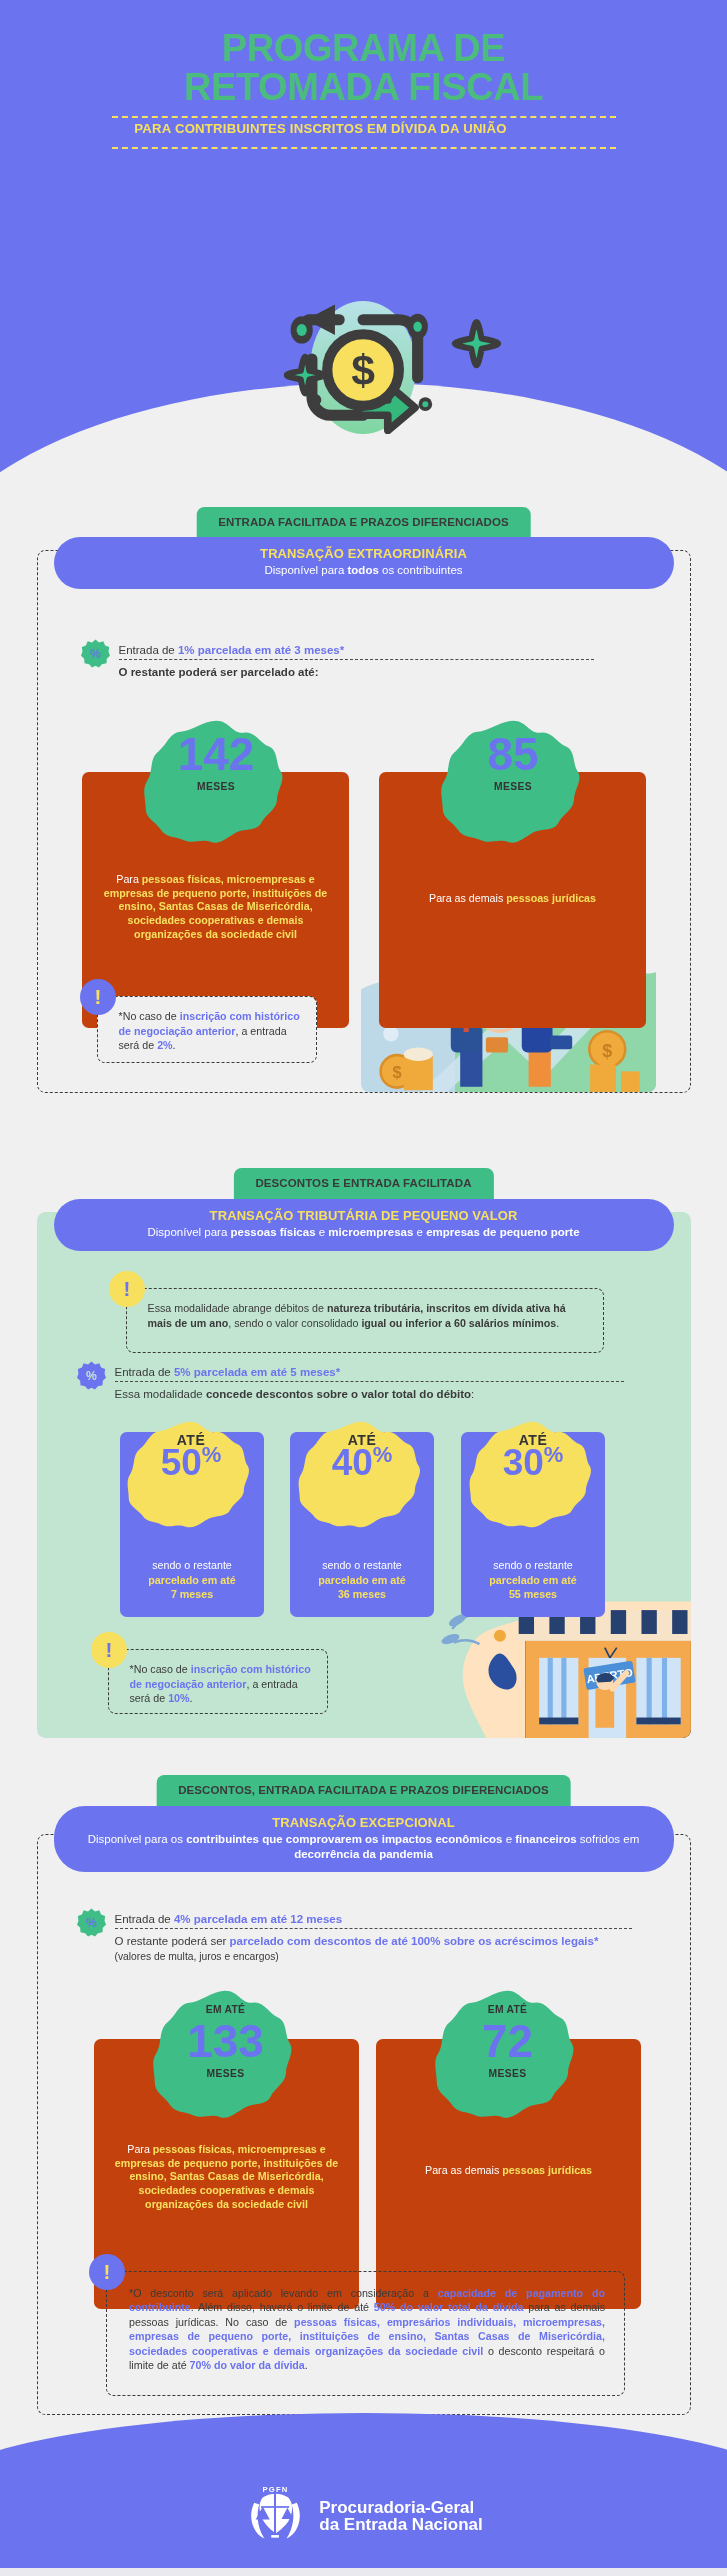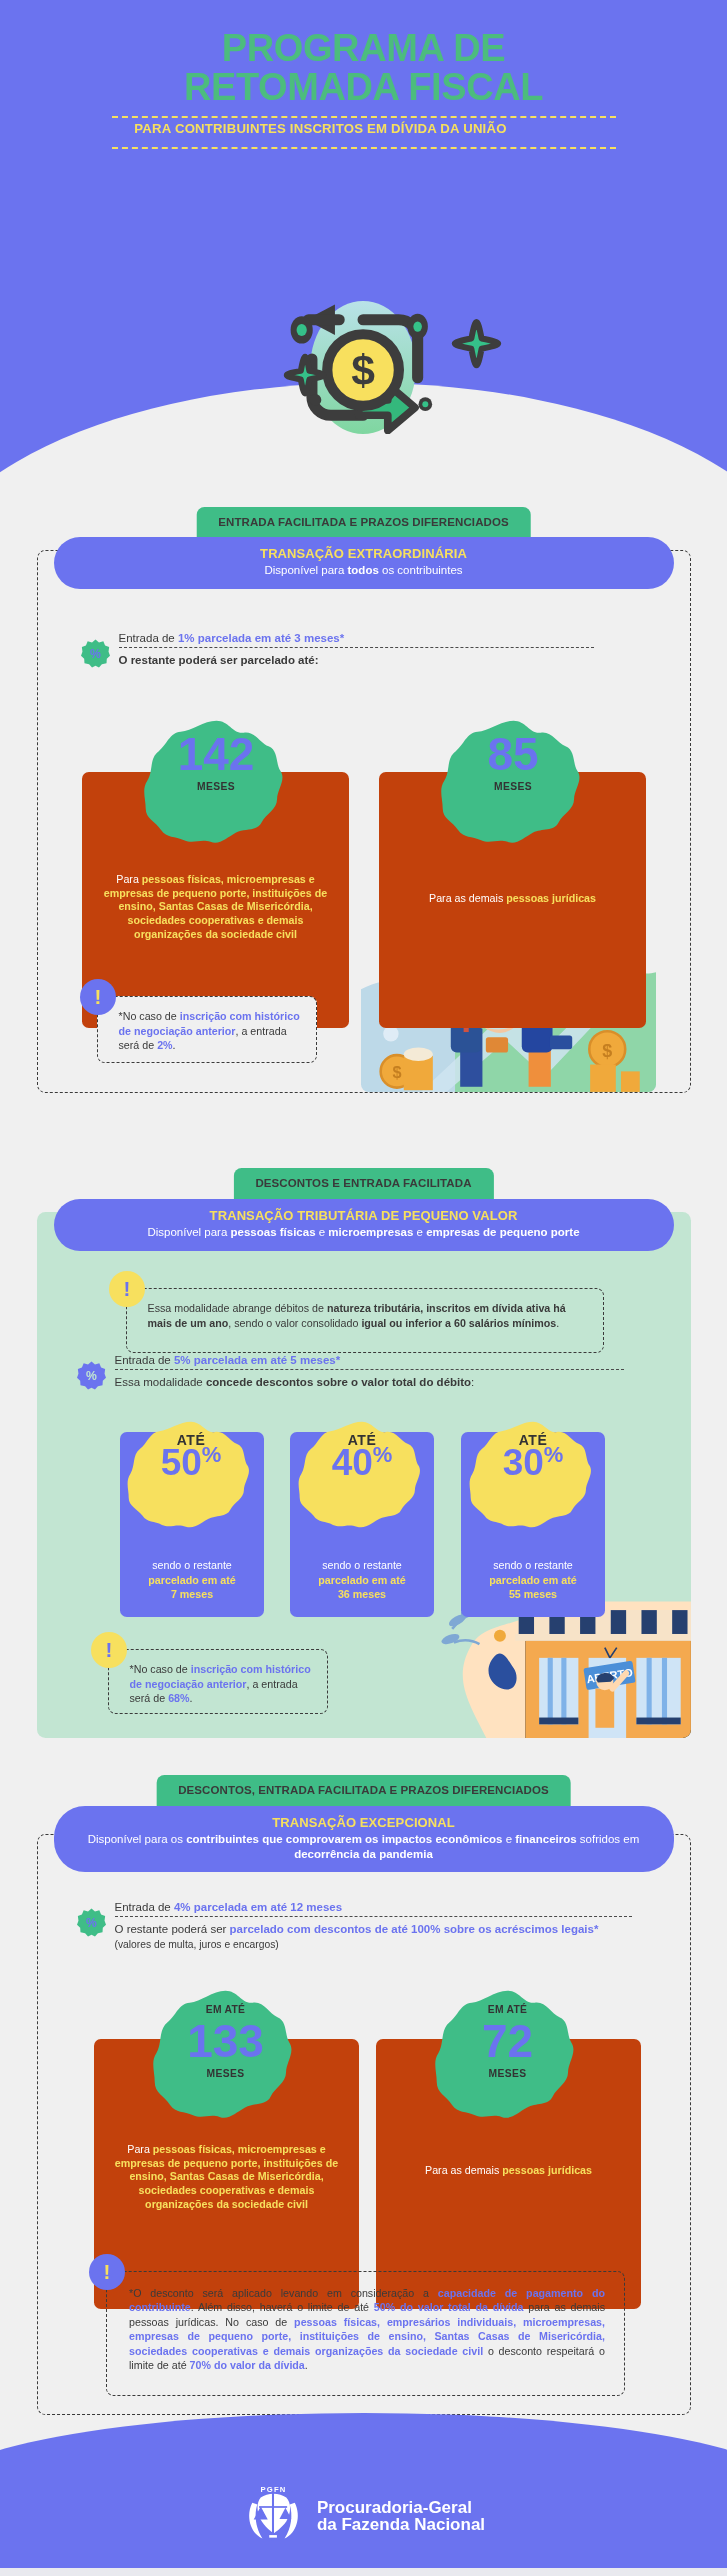--- a/index.html
+++ b/index.html
@@ -157,21 +157,21 @@
     z-index: 9;
     display: flex;
     align-items: flex-start;
   }
   .pct-badge {
     width: 29px; height: 29px;
     flex: 0 0 29px;
     margin-top: 6.8px;
     margin-right: 8.5px;
   }
-  .entry-texts { flex: 1; }
+  .entry-texts { flex: 1; margin-top: 12px; }
   .entry-line1 {
     font-size: 11.5px;
     color: #3a3a3a;
     white-space: nowrap;
   }
   .entry-line1 b { color: #6b73ef; font-weight: bold; }
   .entry-divider {
     border-top: 1.7px dashed #4a4a4a;
     margin: 3.4px 0 4.3px 0;
   }
@@ -590,21 +590,21 @@
     <div class="disc-burst" style="top:1420px; left:469px;">
       <svg viewBox="0 0 150 130" style="width:128px;height:111px;">
         <path d="M75 2 C88 2 92 16 103 14 C115 12 120 25 129 28 C139 32 136 45 141 53 C147 62 137 73 137 82 C137 92 126 96 121 105 C117 114 104 111 95 116 C86 121 79 128 69 125 C58 121 51 127 41 123 C32 118 24 121 18 112 C12 104 2 101 2 91 C2 81 -2 72 4 63 C10 53 6 41 15 34 C24 27 27 14 38 13 C49 12 62 2 75 2 Z" fill="#f7e05e"></path>
       </svg>
       <div class="disc-ate">ATÉ</div>
       <div class="disc-pct"><span>30</span><sup>%</sup></div>
     </div>
 
     <div class="note" style="top:1649px; left:108px; width:220px; height:65px;">
       <div class="excl yellow">!</div>
-      <div class="note-txt"><span>*No caso de </span><b>inscrição com histórico de negociação anterior</b><span>, a entrada será de </span><b>68%</b><span>.</span></div>
+      <div class="note-txt"><span>*No caso de </span><b>inscrição com histórico de negociação anterior</b><span>, a entrada será de </span><b>10%</b><span>.</span></div>
     </div>
   </div>
 
   <div class="section" style="top:0;">
 
     <div class="dashed-box" style="top:1834px; height:581px;"></div>
 
     <div class="tab-green" style="top:1775px;">DESCONTOS, ENTRADA FACILITADA E PRAZOS DIFERENCIADOS</div>
 
     <div class="banner-purple" style="top:1806px;">
@@ -668,20 +668,20 @@
         <rect x="35.2" y="10" width="2.4" height="56" fill="#6b73ef"></rect>
         <path d="M22 28 l-7 13 h14 z" fill="#6b73ef"></path>
         <path d="M22 28 l-7 13 h14 z" fill="none" stroke="#6b73ef" stroke-width="1.5"></path>
         <path d="M51 28 l-7 13 h14 z" fill="#6b73ef"></path>
         <rect x="20" y="26" width="33" height="2" fill="#6b73ef"></rect>
         <rect x="32" y="60" width="9" height="3" fill="#ffffff"></rect>
         <text x="37" y="9" text-anchor="middle" font-family="'Liberation Sans',sans-serif" font-size="9" font-weight="bold" fill="#ffffff" letter-spacing="1.4">PGFN</text>
       </svg>
       <div class="pgfn-name">
         <div>Procuradoria-Geral</div>
-        <div>da Fazenda Nacional</div>
+        <div>da Entrada Nacional</div>
       </div>
     </div>
     <div class="strip"></div>
   </div>
 
 </div>
 
 
 </body></html>

